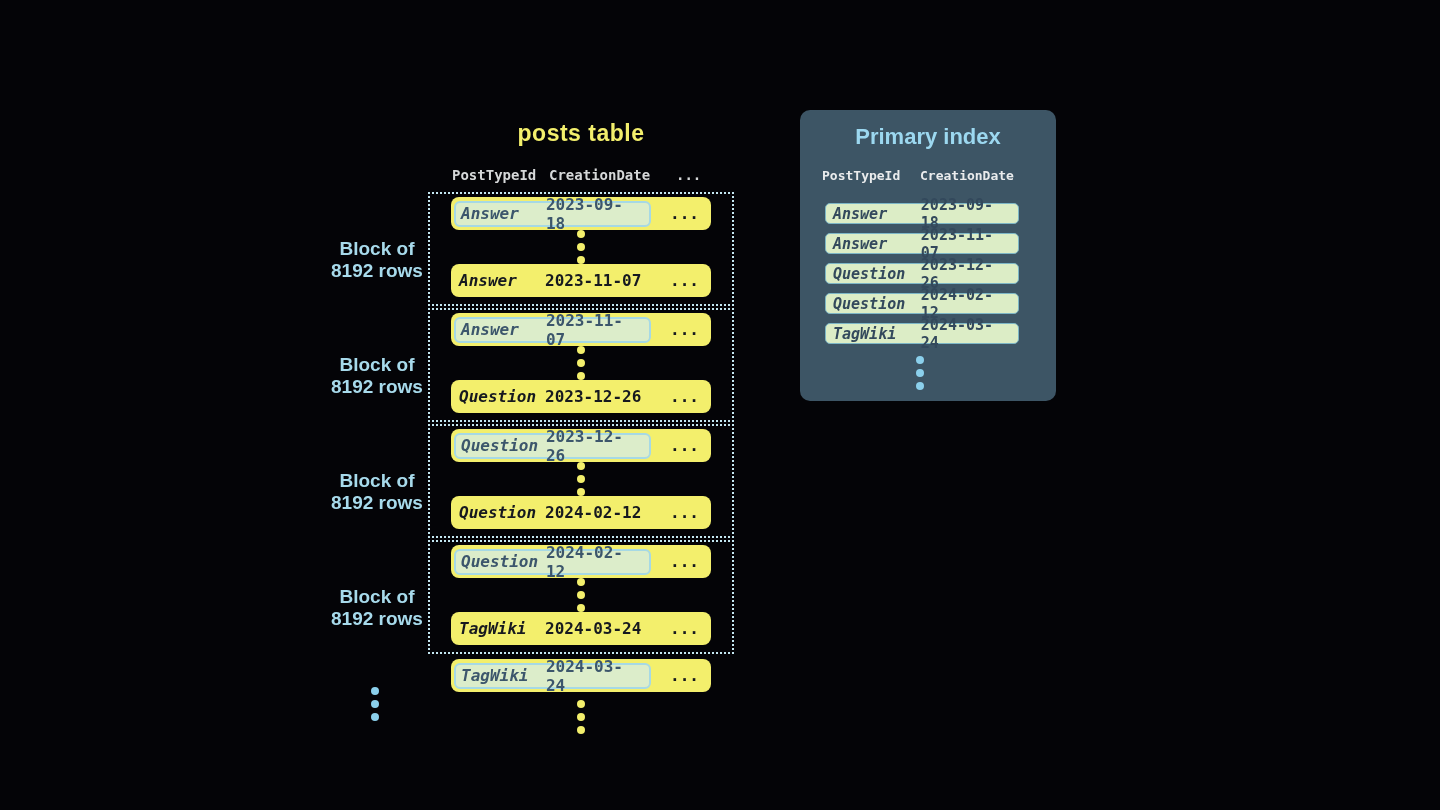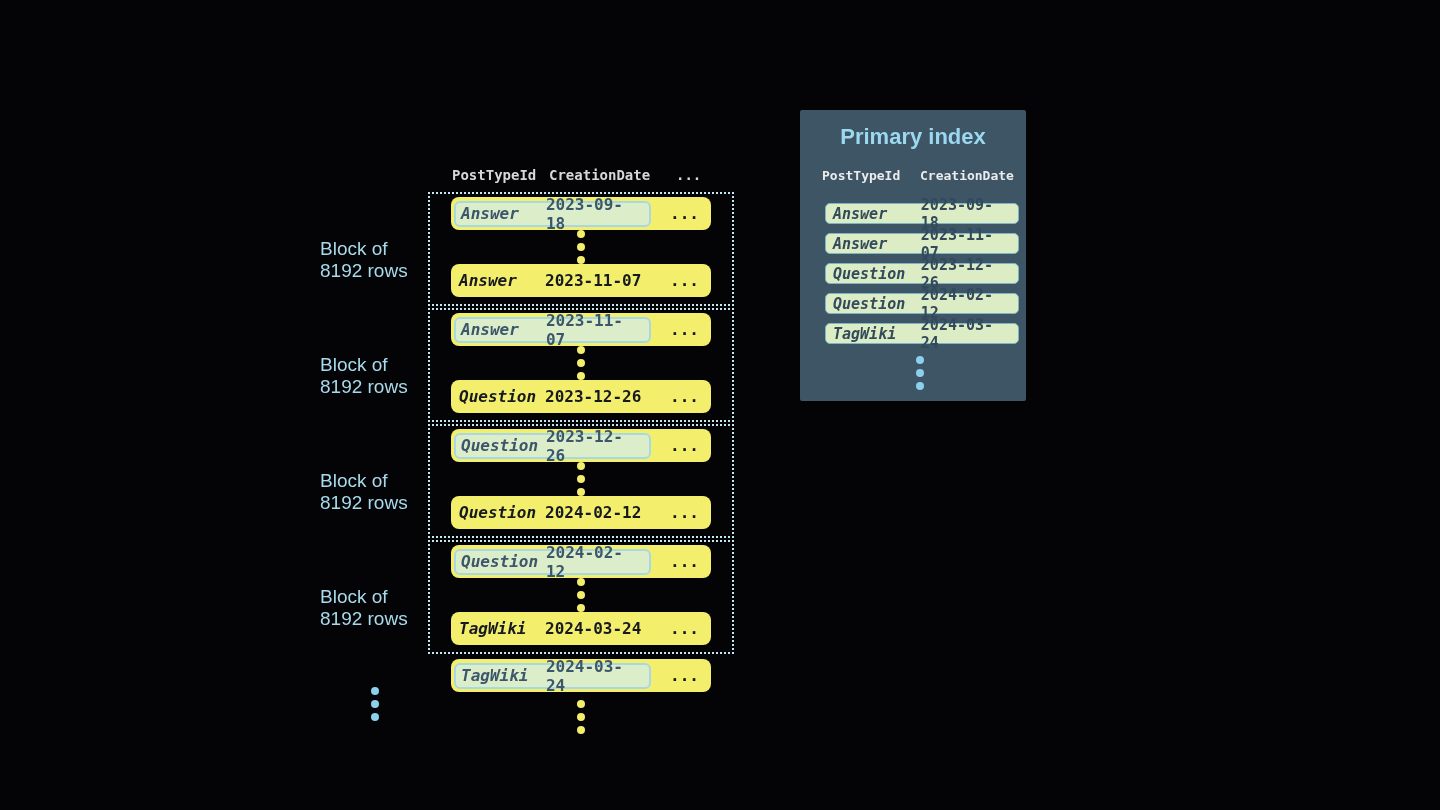--- a/index.html
+++ b/index.html
@@ -68,29 +68,29 @@
 
   .vdots{display:flex;flex-direction:column;gap:5px;}
   .vdots.abs{position:absolute;}
   .vdots i{width:8px;height:8px;border-radius:50%;display:block;}
   .vdots.yellow i{background:var(--yellow);}
   .vdots.blue i{background:var(--blue-dot);}
   .table-more{left:577px;top:700px;}
   .left-more{left:371px;top:687px;}
 
   .blabel{
-    position:absolute;left:320px;width:114px;
-    font-size:19px;line-height:21.5px;font-weight:400;color:var(--label-blue);
+    position:absolute;left:320px;width:114px;text-align:center;
+    font-size:19px;line-height:21.5px;font-weight:700;color:var(--label-blue);
   }
   .l1{top:238px}.l2{top:354px}.l3{top:470px}.l4{top:586px}
 
   
   .panel{
-    position:absolute;left:800px;top:110px;width:226px;height:291px;
-    background:var(--panel-bg);border-radius:2px;
+    position:absolute;left:800px;top:110px;width:256px;height:291px;
+    background:var(--panel-bg);border-radius:10px;
   }
   .panel-title{
     position:absolute;top:14px;left:0;width:100%;text-align:center;
     font-size:22px;font-weight:600;color:var(--panel-title);
   }
   .phdr{
     position:absolute;top:58px;
     font-family:"DejaVu Sans Mono",monospace;font-size:13px;font-weight:600;
     color:var(--panel-header);
   }
@@ -104,20 +104,21 @@
   }
   .irow .rt{width:88px;}
   .i1{top:93px}.i2{top:123px}.i3{top:153px}.i4{top:183px}.i5{top:213px}
   .panel-more{left:116px;top:246px;}
 </style>
 </head>
 <body>
 
 <div class="stage">
 
+  <div class="pt-title">posts table</div>
   <span class="hdr h1">PostTypeId</span>
   <span class="hdr h2">CreationDate</span>
   <span class="hdr h3">...</span>
 
   <div class="block b1">
     <div class="prow">
       <span class="hl">
           <span class="rt">Answer</span>
           <span class="rd">2023-09-18</span>
         </span>

